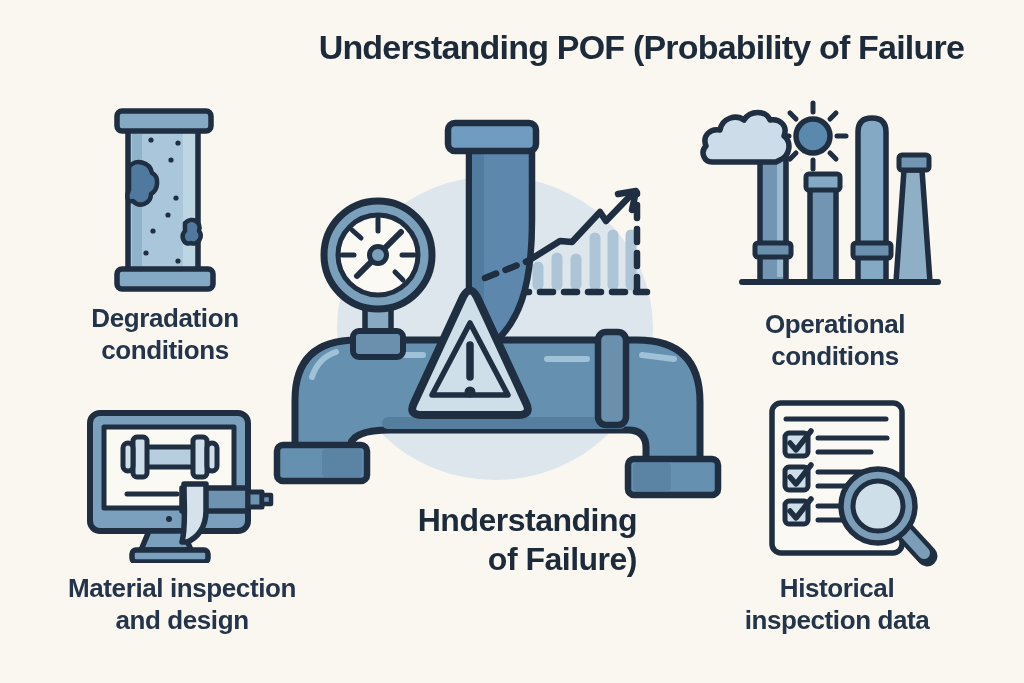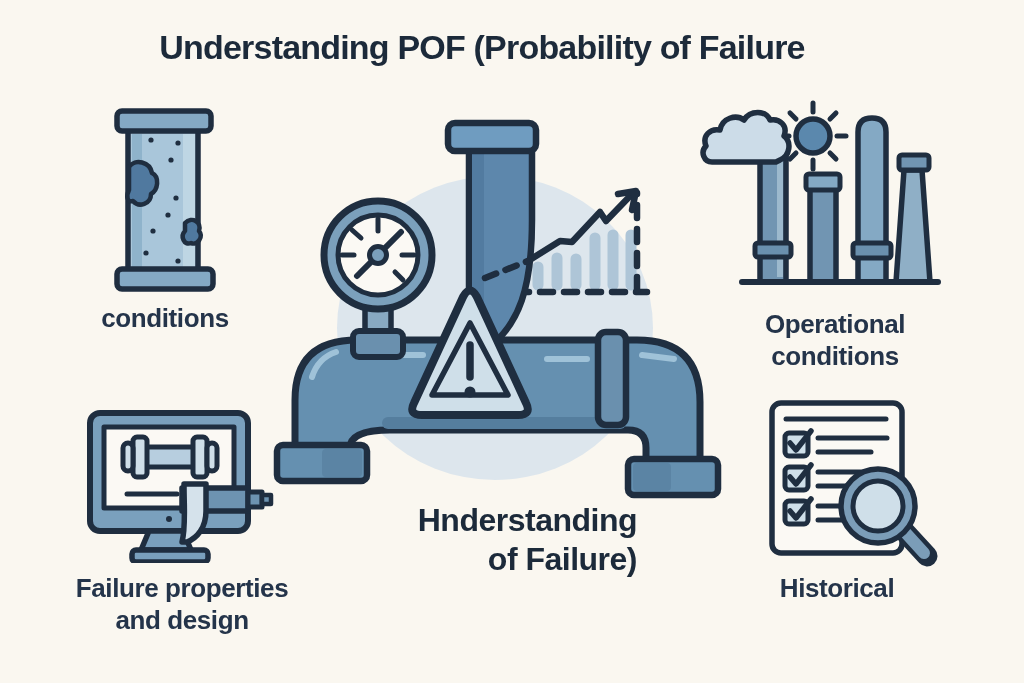--- a/index.html
+++ b/index.html
@@ -4,21 +4,21 @@
 <style>
   html,body{margin:0;padding:0;}
   .canvas{
     position:relative;width:1024px;height:683px;overflow:hidden;
     background:#faf7f0;
     font-family:"Liberation Sans","DejaVu Sans",sans-serif;
     color:#1f2e40;
   }
   .abs{position:absolute;}
   .title{
-    left:0;top:28px;width:964px;text-align:center;
+    left:0;top:28px;width:964px;text-align:right;
     font-size:34px;font-weight:700;letter-spacing:-0.8px;color:#1c2a3a;
   }
   .label{
     text-align:center;font-size:26px;font-weight:600;line-height:32px;
     letter-spacing:-0.4px;color:#24344a;
   }
   .caption{
     left:337px;top:501px;width:300px;text-align:right;
     font-size:32px;font-weight:700;line-height:39px;letter-spacing:-0.5px;color:#1c2a3a;
   }
@@ -199,35 +199,37 @@
     </g>
     <g>
       <line x1="139" y1="131" x2="162" y2="156" stroke="#1f2e40" stroke-width="21"></line>
       <line x1="139" y1="131" x2="159" y2="153" stroke="#7b9db8" stroke-width="12"></line>
       <circle cx="113" cy="106" r="37" fill="#7b9db8" stroke="#1f2e40" stroke-width="5.5"></circle>
       <circle cx="113" cy="106" r="25" fill="#cfdfe9" stroke="#1f2e40" stroke-width="5"></circle>
     </g>
   </svg>
 
   <div class="abs label" style="left:35px;top:302px;width:260px">
+    <div>Degradation</div>
     <div>conditions</div>
   </div>
 
   <div class="abs label" style="left:705px;top:308px;width:260px">
     <div>Operational</div>
     <div>conditions</div>
   </div>
 
   <div class="abs label" style="left:50px;top:572px;width:264px">
-    <div>Failure properties</div>
+    <div>Material inspection</div>
     <div>and design</div>
   </div>
 
   <div class="abs label" style="left:705px;top:572px;width:264px">
     <div>Historical</div>
+    <div>inspection data</div>
   </div>
 
   <div class="abs caption">
     <div>Hnderstanding</div>
     <div>of Failure)</div>
   </div>
 
 </div>
 
 </body></html>

